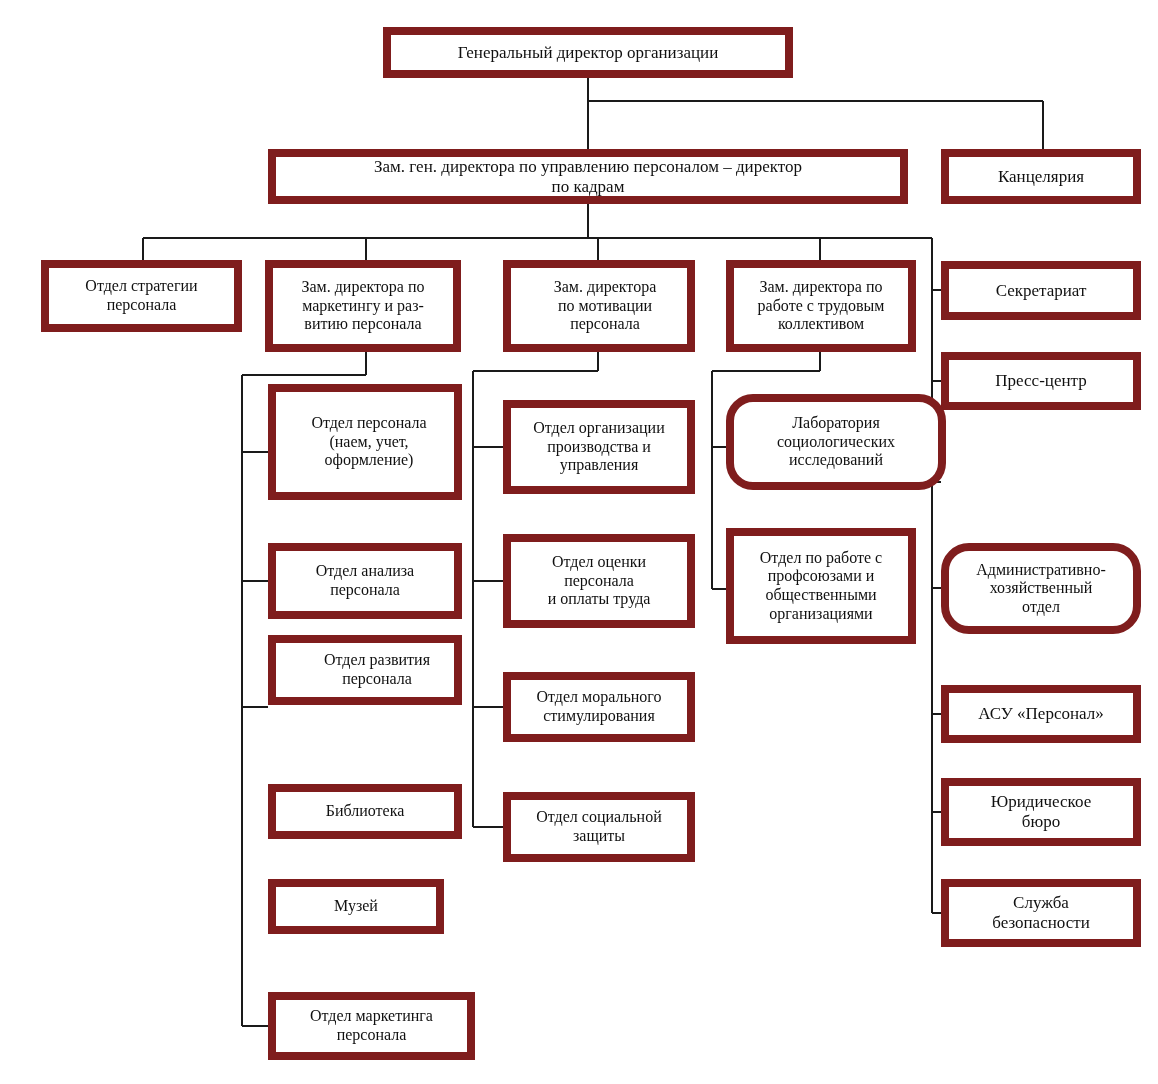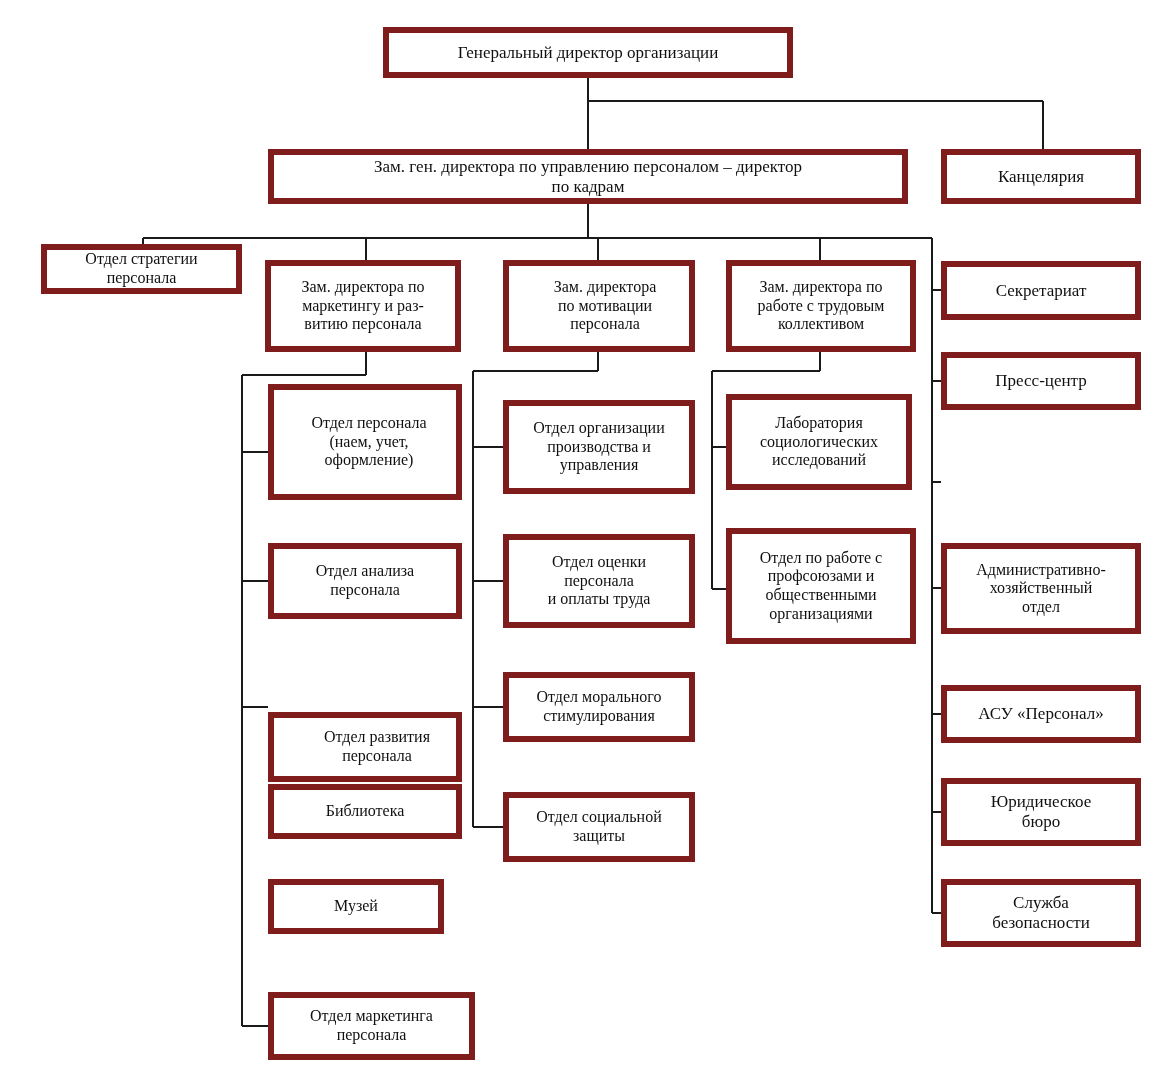--- a/index.html
+++ b/index.html
@@ -20,21 +20,21 @@
     left: 0;
     top: 0;
     width: 1158px;
     height: 1084px;
     pointer-events: none;
   }
   .node {
     position: absolute;
     box-sizing: border-box;
     background: #ffffff;
-    border: 6px solid #7f1d1d;
+    border: 8px solid #7f1d1d;
     display: flex;
     align-items: center;
     justify-content: center;
     text-align: center;
     color: #101010;
     line-height: 1.16;
     padding: 2px 4px;
     z-index: 2;
   }
   .node .lbl {
@@ -104,21 +104,21 @@
 
   <div class="node f17" style="left:268px; top:149px; width:640px; height:55px;">
     <span class="lbl">Зам. ген. директора по управлению персоналом – директор
 по кадрам</span>
   </div>
 
   <div class="node f17" style="left:941px; top:149px; width:200px; height:55px;">
     <span class="lbl">Канцелярия</span>
   </div>
 
-  <div class="node f16" style="left:41px; top:244px; width:201px; height:50px;justify-content:center;">
+  <div class="node f16" style="left:41px; top:260px; width:201px; height:72px;justify-content:center;">
     <span class="lbl">Отдел стратегии
 персонала</span>
   </div>
 
   <div class="node f16" style="left:265px; top:260px; width:196px; height:92px;">
     <span class="lbl">Зам. директора по
 маркетингу и раз-
 витию персонала</span>
   </div>
 
@@ -136,21 +136,21 @@
 
   <div class="node f17" style="left:941px; top:261px; width:200px; height:59px;">
     <span class="lbl">Секретариат</span>
   </div>
 
   <div class="node f17" style="left:941px; top:352px; width:200px; height:58px;">
     <span class="lbl">Пресс-центр</span>
   </div>
 
 
-  <div class="node f16" style="left:941px; top:543px; width:200px; height:91px;">
+  <div class="node f16" style="left:941px; top:543px; width:200px; height:91px;border-radius:28px;">
     <span class="lbl">Административно-
 хозяйственный
 отдел</span>
   </div>
 
   <div class="node f17" style="left:941px; top:685px; width:200px; height:58px;">
     <span class="lbl">АСУ «Персонал»</span>
   </div>
 
   <div class="node f17" style="left:941px; top:778px; width:200px; height:68px;">
@@ -167,21 +167,21 @@
     <span class="lbl">Отдел персонала
 (наем, учет,
 оформление)</span>
   </div>
 
   <div class="node f16" style="left:268px; top:543px; width:194px; height:76px;">
     <span class="lbl">Отдел анализа
 персонала</span>
   </div>
 
-  <div class="node f16" style="left:268px; top:712px; width:194px; height:70px;padding-left:28px;">
+  <div class="node f16" style="left:268px; top:635px; width:194px; height:70px;padding-left:28px;">
     <span class="lbl">Отдел развития
 персонала</span>
   </div>
 
   <div class="node f16" style="left:268px; top:784px; width:194px; height:55px;">
     <span class="lbl">Библиотека</span>
   </div>
 
   <div class="node f16" style="left:268px; top:879px; width:176px; height:55px;">
     <span class="lbl">Музей</span>
@@ -207,21 +207,21 @@
   <div class="node f16" style="left:503px; top:672px; width:192px; height:70px;">
     <span class="lbl">Отдел морального
 стимулирования</span>
   </div>
 
   <div class="node f16" style="left:503px; top:792px; width:192px; height:70px;">
     <span class="lbl">Отдел социальной
 защиты</span>
   </div>
 
-  <div class="node f16" style="left:726px; top:394px; width:186px; height:96px;">
+  <div class="node f16" style="left:726px; top:394px; width:220px; height:96px;border-radius:27px;">
     <span class="lbl">Лаборатория
 социологических
 исследований</span>
   </div>
 
   <div class="node f16" style="left:726px; top:528px; width:190px; height:116px;">
     <span class="lbl">Отдел по работе с
 профсоюзами и
 общественными
 организациями</span>

